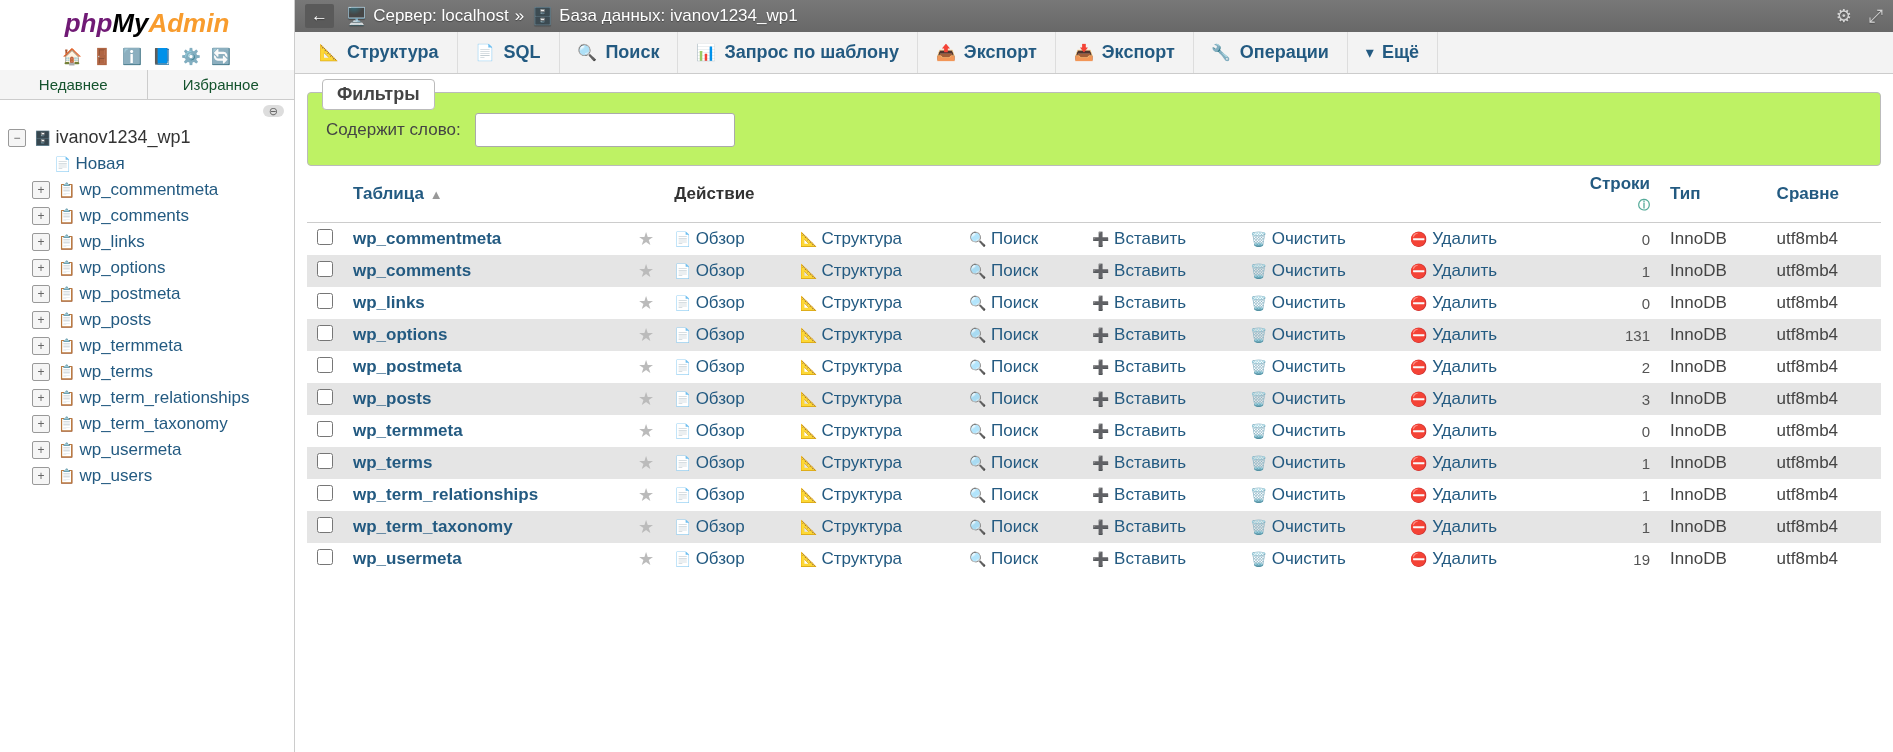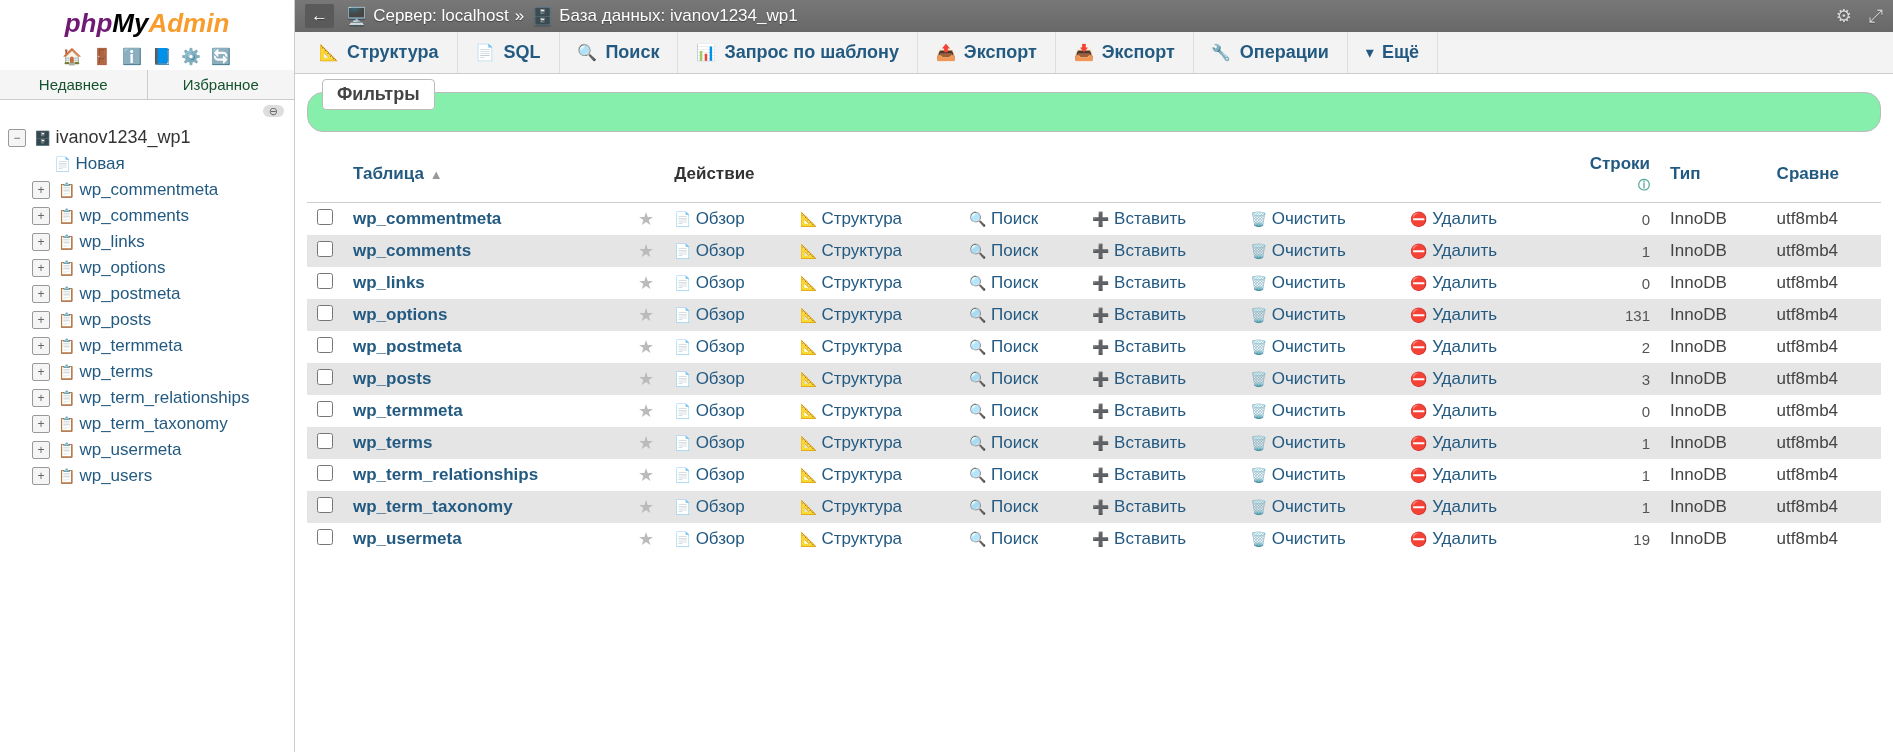--- a/index.html
+++ b/index.html
@@ -33,21 +33,21 @@
 .topbar .crumb-icon { margin: 0 6px 0 2px; opacity: .9; }
 .topbar .sep { margin: 0 6px; }
 .topbar .right-icons { margin-left: auto; opacity: .7; }
 .topbar .right-icons span { margin-left: 12px; cursor: pointer; font-size: 18px; }
 
 .menutabs { display: flex; background: #f3f3f3; border-bottom: 1px solid #ccc; padding: 0 6px; }
 .menutabs .mtab { display: flex; align-items: center; gap: 8px; padding: 10px 18px; font-size: 18px; color: #235a81; font-weight: bold; cursor: pointer; border-right: 1px solid #ddd; }
 .menutabs .mtab .mi { font-size: 16px; font-weight: normal; }
 
 .content { padding: 18px 12px 0; overflow: hidden; }
-.fieldset { border: 1px solid #bbb; border-radius: 16px; background: #86efac; padding: 20px 18px 18px; position: relative; margin-bottom: 14px; }
+.fieldset { border: 1px solid #bbb; border-radius: 4px; background: #bef264; padding: 20px 18px 18px; position: relative; }
 .fieldset .legend { position: absolute; top: -14px; left: 14px; background: #fff; border: 1px solid #bbb; border-radius: 4px; padding: 4px 14px; font-size: 18px; font-weight: bold; color: #444; }
 .filter-row { display: flex; align-items: center; gap: 14px; }
 .filter-row label { font-size: 17px; color: #444; }
 .filter-row input { width: 260px; height: 34px; border: 1px solid #aaa; border-radius: 3px; padding: 0 8px; font-size: 15px; }
 
 .tbl { width: 100%; border-collapse: collapse; }
 .tbl th { text-align: left; padding: 8px 10px; background: #fff; border-bottom: 1px solid #ccc; font-size: 17px; color: #235a81; font-weight: bold; }
 .tbl th.dark { color: #333; }
 .tbl th .rows-icon { font-size: 12px; color: #5a9; }
 .tbl th.rows { text-align: right; }
@@ -210,20 +210,24 @@
         </div>
         <div class="mtab">
           <span class="mi">▾</span>
           <span>Ещё</span>
         </div>
       </div>
 
     <div class="content">
       <div class="fieldset">
         <div class="legend">Фильтры</div>
+        <div class="filter-row">
+          <label>Содержит слово:</label>
+          <input type="text" style="">
+        </div>
       </div>
 
       <table class="tbl">
         <thead>
           <tr>
             <th style="width:34px"></th>
             <th><span>Таблица</span><span class="sort-arrow">▲</span></th>
             <th style="width:28px"></th>
             <th class="dark" colspan="6">Действие</th>
             <th class="rows"><span>Строки</span><br><span class="rows-icon">ⓘ</span></th>

